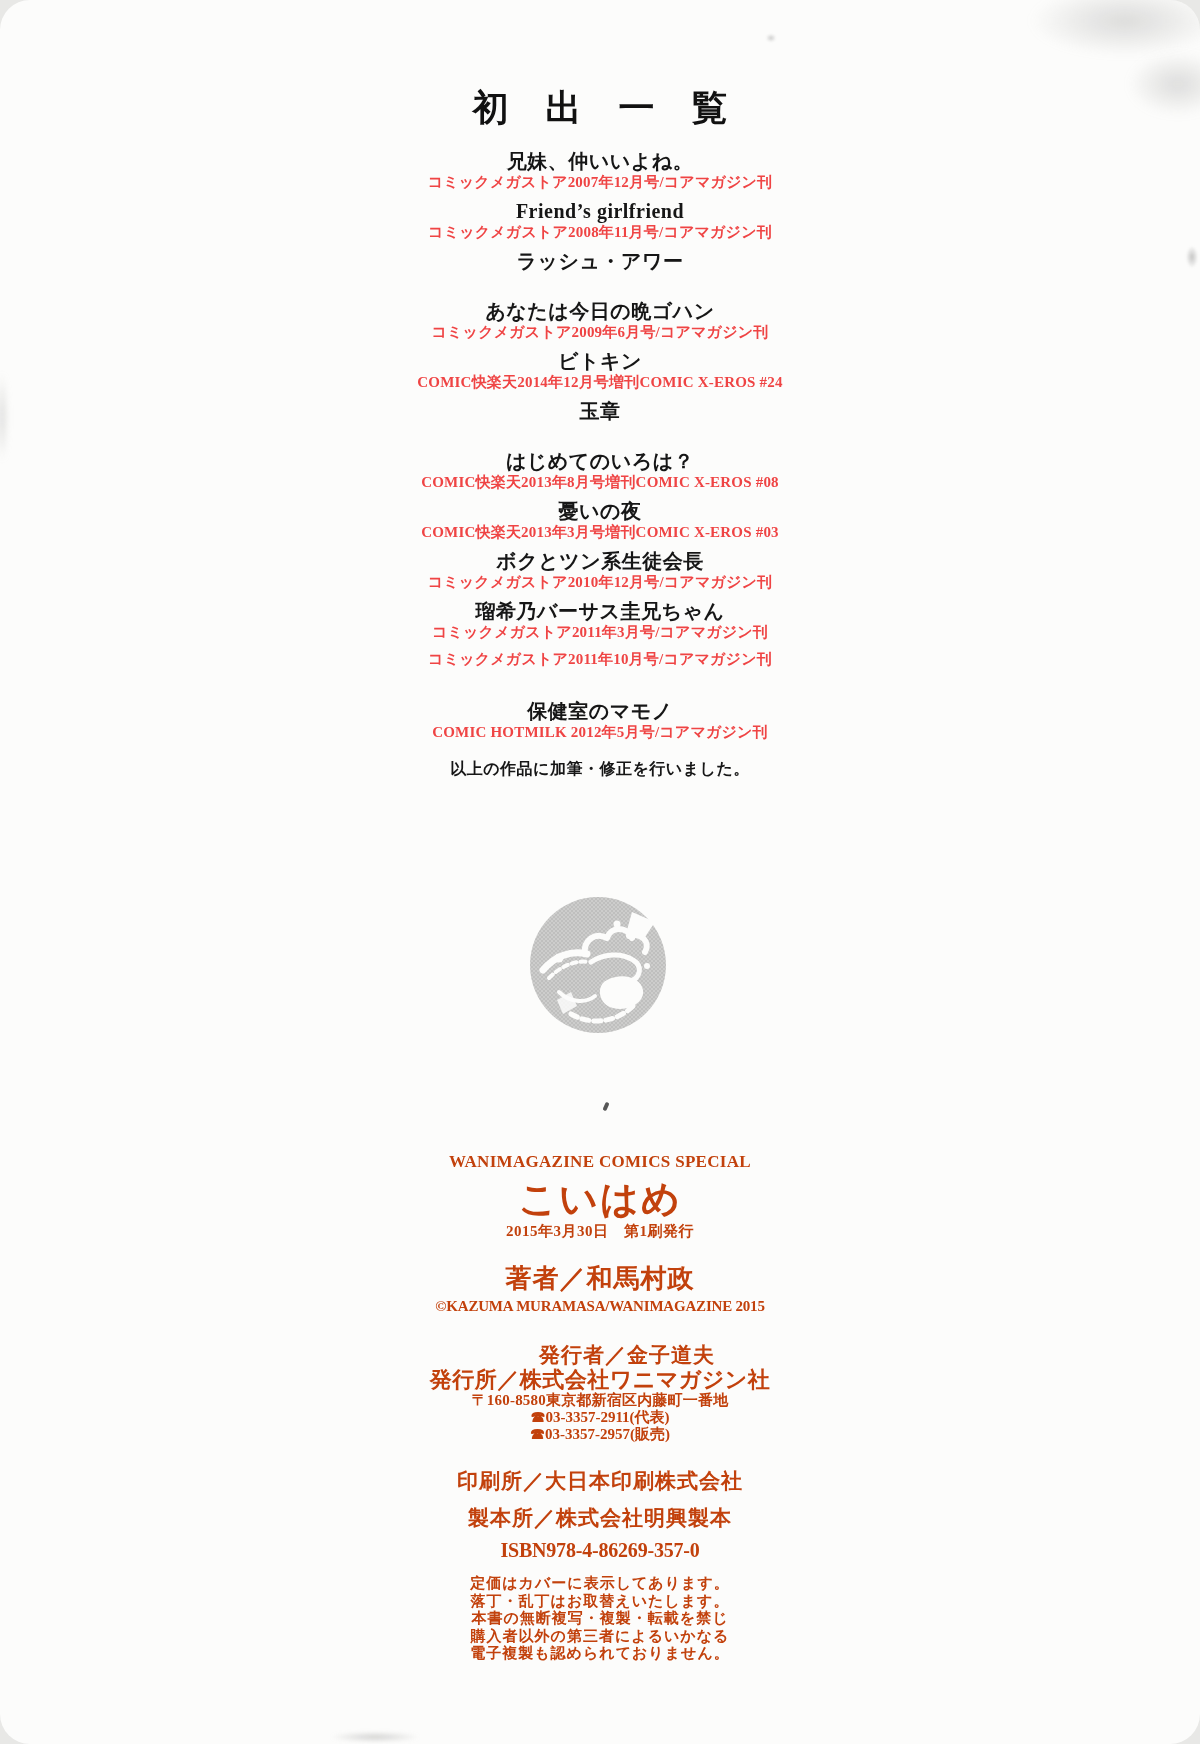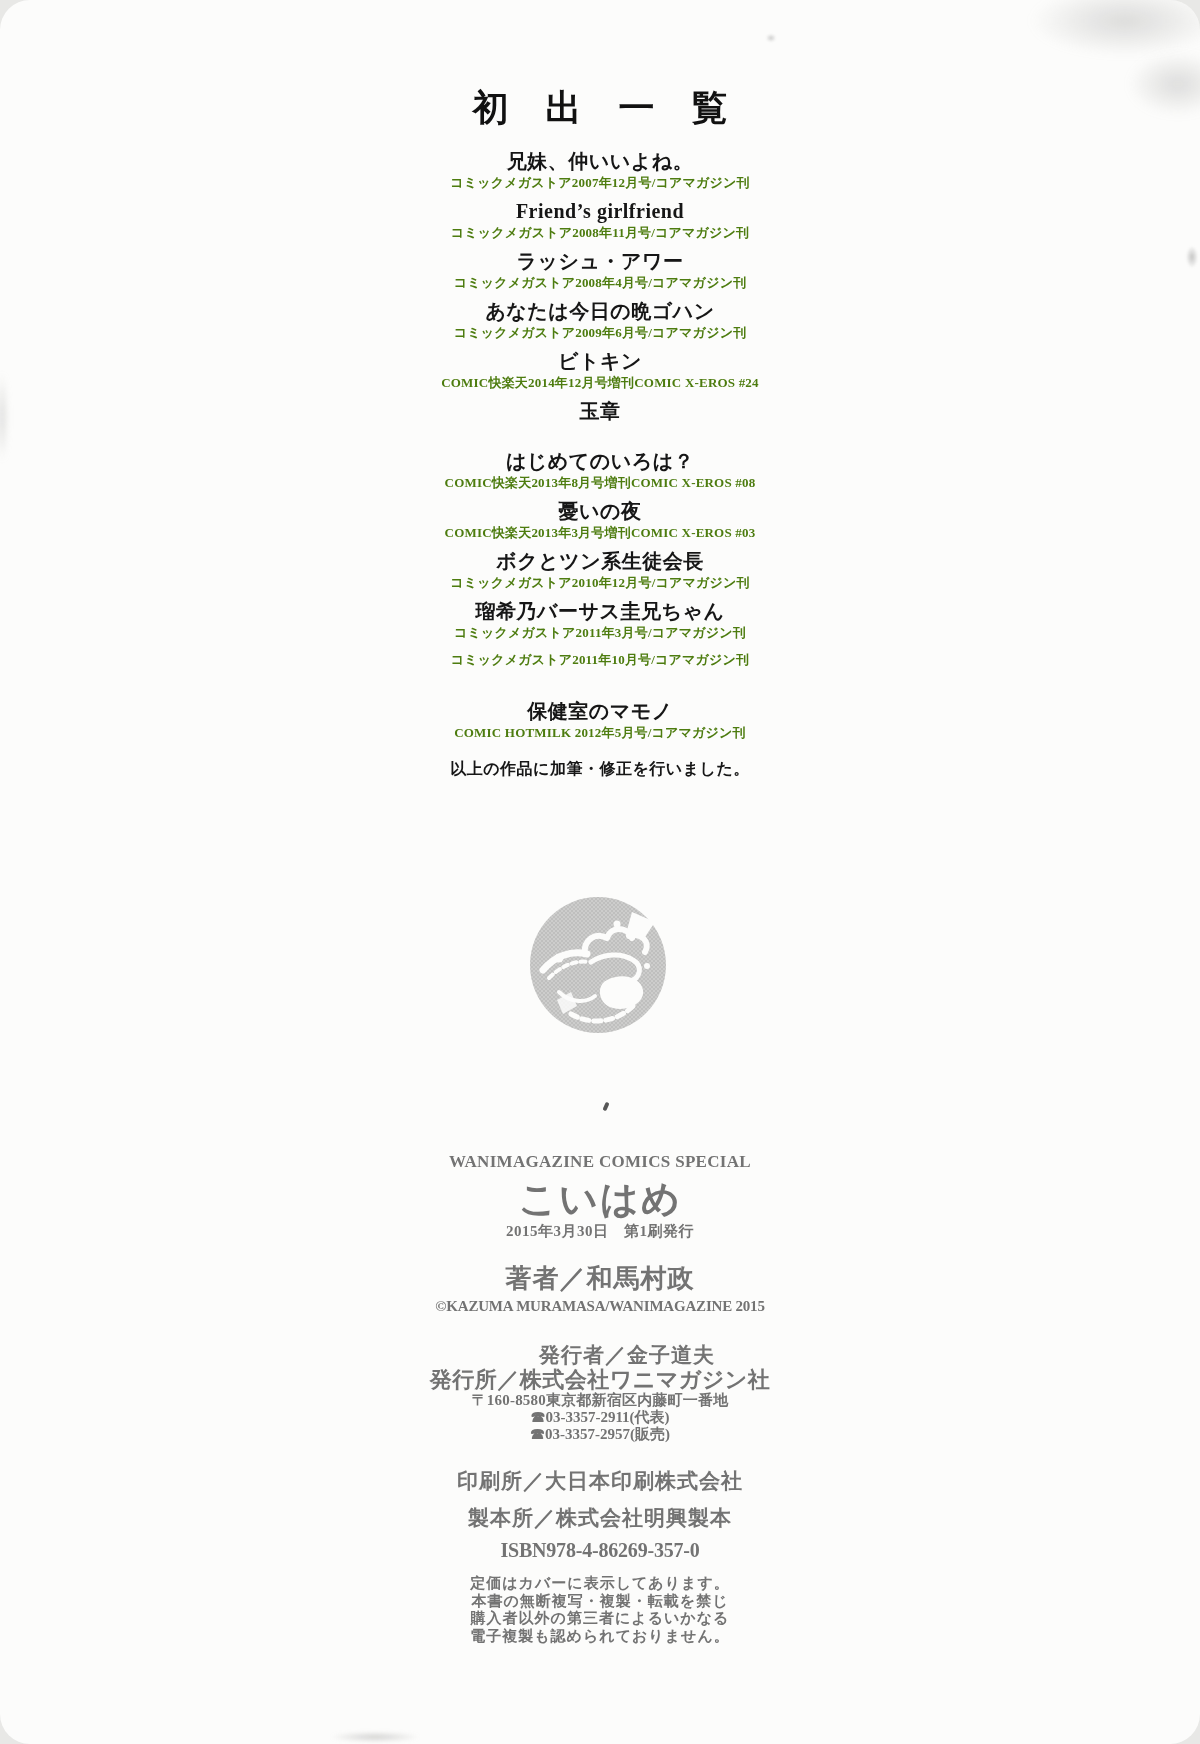--- a/index.html
+++ b/index.html
@@ -15,30 +15,30 @@
   }
   
   .list-section{position:absolute;top:88px;left:0;width:100%;text-align:center;}
   .list-title{
     margin:0;font-size:36px;line-height:40px;font-weight:bold;
     letter-spacing:14px;text-indent:14px;color:#111;
   }
   .entries{margin-top:22px;}
   .entry{height:50px;}
   .entry-title{font-size:20px;line-height:23px;font-weight:bold;letter-spacing:.5px;}
-  .entry-source{font-size:13px;line-height:19px;font-weight:bold;letter-spacing:.2px;color:#4d7c0f;}
+  .entry-source{font-size:15px;line-height:19px;font-weight:bold;letter-spacing:.2px;color:#ef4444;}
   .list-note{margin-top:9px;font-size:16px;font-weight:bold;letter-spacing:.5px;}
   
   .emblem{position:absolute;left:529px;top:896px;width:138px;height:138px;}
   .stray-mark{
     position:absolute;left:604px;top:1102px;width:4px;height:9px;
     background:#3a3a3a;border-radius:2px;transform:rotate(24deg);opacity:.85;
   }
   
-  .c-line{position:absolute;left:0;width:100%;text-align:center;font-weight:bold;color:#737373;}
+  .c-line{position:absolute;left:0;width:100%;text-align:center;font-weight:bold;color:#c2410c;}
   .c-series{top:1152px;font-size:17px;letter-spacing:.3px;}
   .c-booktitle{top:1174px;font-size:38px;letter-spacing:2px;}
   .c-date{top:1222px;font-size:15px;letter-spacing:.5px;}
   .c-author{top:1261px;font-size:26px;letter-spacing:1px;}
   .c-copyright{top:1298px;font-size:15px;letter-spacing:-.2px;}
   .c-pubperson{top:1341px;font-size:21px;letter-spacing:1px;margin-left:27px;}
   .c-pubcompany{top:1365px;font-size:22px;letter-spacing:.5px;}
   .c-address{top:1391px;font-size:15px;letter-spacing:.2px;}
   .c-tel1{top:1408px;font-size:15px;}
   .c-tel2{top:1425px;font-size:15px;}
@@ -80,21 +80,20 @@
       <div class="entry">
         <div class="entry-title">兄妹、仲いいよね。</div>
         <div class="entry-source">コミックメガストア2007年12月号/コアマガジン刊</div>
       </div>
       <div class="entry">
         <div class="entry-title">Friend’s girlfriend</div>
         <div class="entry-source">コミックメガストア2008年11月号/コアマガジン刊</div>
       </div>
       <div class="entry">
         <div class="entry-title">ラッシュ・アワー</div>
-        <div class="entry-source">コミックメガストア2008年4月号/コアマガジン刊</div>
       </div>
       <div class="entry">
         <div class="entry-title">あなたは今日の晩ゴハン</div>
         <div class="entry-source">コミックメガストア2009年6月号/コアマガジン刊</div>
       </div>
       <div class="entry">
         <div class="entry-title">ビトキン</div>
         <div class="entry-source">COMIC快楽天2014年12月号増刊COMIC X-EROS #24</div>
       </div>
       <div class="entry">
@@ -166,18 +165,19 @@
   <div class="c-line c-pubperson">発行者／金子道夫</div>
   <div class="c-line c-pubcompany">発行所／株式会社ワニマガジン社</div>
   <div class="c-line c-address">〒160-8580東京都新宿区内藤町一番地</div>
   <div class="c-line c-tel1">☎03-3357-2911(代表)</div>
   <div class="c-line c-tel2">☎03-3357-2957(販売)</div>
   <div class="c-line c-printer">印刷所／大日本印刷株式会社</div>
   <div class="c-line c-binder">製本所／株式会社明興製本</div>
   <div class="c-line c-isbn">ISBN978-4-86269-357-0</div>
   <div class="c-line c-notice">
     <div class="notice-line">定価はカバーに表示してあります。</div>
+    <div class="notice-line">落丁・乱丁はお取替えいたします。</div>
     <div class="notice-line">本書の無断複写・複製・転載を禁じ</div>
     <div class="notice-line">購入者以外の第三者によるいかなる</div>
     <div class="notice-line">電子複製も認められておりません。</div>
   </div>
 
 </div>
 
 </body></html>

